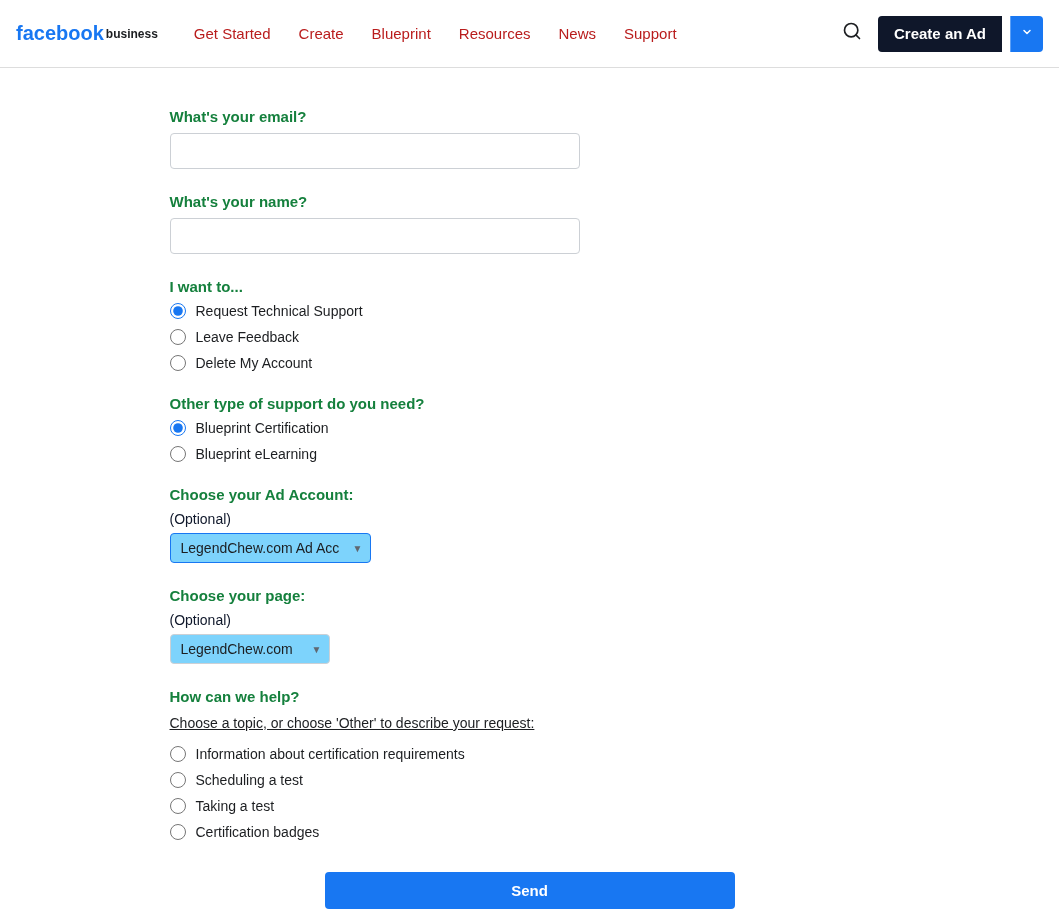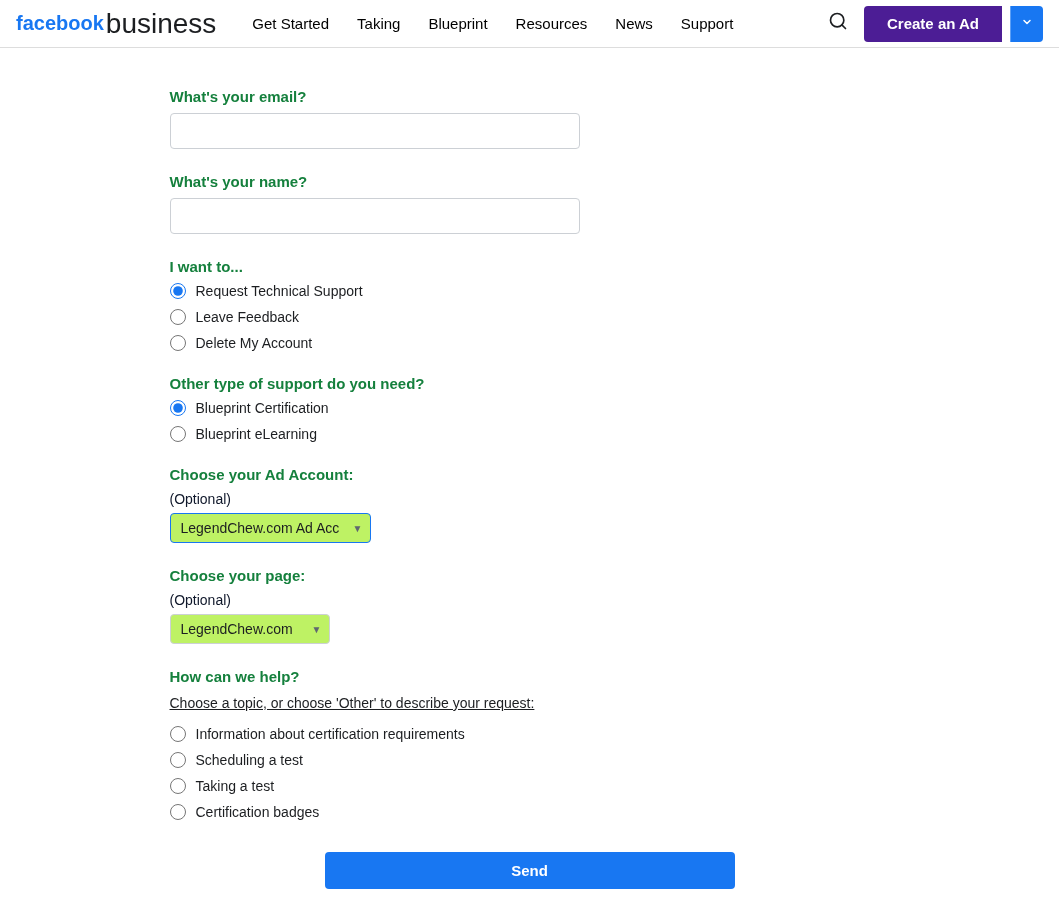--- a/index.html
+++ b/index.html
@@ -2,76 +2,76 @@
 <html><head>
   <meta charset="utf-8">
   <style>
     * { box-sizing: border-box; margin: 0; padding: 0; }
     body { font-family: -apple-system, BlinkMacSystemFont, 'Segoe UI', Helvetica, Arial, sans-serif; font-size: 14px; color: #1c1e21; background: #fff; }
 
     
     .navbar {
       display: flex;
       align-items: center;
-      height: 48px;
+      height: 68px;
       padding: 0 16px;
       border-bottom: 1px solid #ddd;
       position: relative;
       z-index: 10;
     }
     .navbar-brand {
       display: flex;
       align-items: center;
       margin-right: 24px;
       text-decoration: none;
     }
     .brand-facebook {
       color: #1877f2;
       font-weight: 700;
       font-size: 20px;
     }
     .brand-business {
       color: #1c1e21;
-      font-weight: 400;
-      font-size: 28px;
+      font-weight: 700;
+      font-size: 12px;
       margin-left: 2px;
     }
     .nav-links {
       display: flex;
       align-items: center;
       gap: 4px;
       flex: 1;
     }
     .nav-link {
       padding: 8px 12px;
-      color: #000000;
+      color: #b91c1c;
       text-decoration: none;
       font-size: 15px;
       border-radius: 4px;
       cursor: pointer;
     }
     .nav-actions {
       display: flex;
       align-items: center;
       gap: 8px;
     }
     .search-icon-btn {
       background: none;
       border: none;
       cursor: pointer;
       padding: 8px;
       color: #1c1e21;
       font-size: 18px;
     }
     .create-ad-btn {
-      background: #4c1d95;
+      background: #0f172a;
       color: #fff;
       border: none;
       border-radius: 4px 0 0 4px;
-      padding: 8px 23px;
+      padding: 8px 16px;
       font-size: 15px;
       font-weight: 600;
       cursor: pointer;
       height: 36px;
     }
     .create-ad-dropdown {
       background: #1877f2;
       color: #fff;
       border: none;
       border-left: 1px solid rgba(255,255,255,0.3);
@@ -138,21 +138,21 @@
       display: inline-block;
     }
     .form-select {
       appearance: none;
       -webkit-appearance: none;
       border: 1px solid #1877f2;
       border-radius: 4px;
       padding: 6px 28px 6px 10px;
       font-size: 14px;
       color: #1c1e21;
-      background: #bef264;
+      background: #7dd3fc;
       cursor: pointer;
       outline: none;
       min-width: 160px;
     }
     .form-select-arrow {
       position: absolute;
       right: 8px;
       top: 50%;
       transform: translateY(-50%);
       pointer-events: none;
@@ -197,21 +197,21 @@
 </head>
 <body>
 
 <nav class="navbar">
   <a class="navbar-brand" href="#">
     <span class="brand-facebook">facebook</span>
     <span class="brand-business">business</span>
   </a>
   <div class="nav-links">
     <a class="nav-link">Get Started</a>
-    <a class="nav-link">Taking</a>
+    <a class="nav-link">Create</a>
     <a class="nav-link">Blueprint</a>
     <a class="nav-link">Resources</a>
     <a class="nav-link">News</a>
     <a class="nav-link">Support</a>
   </div>
   <div class="nav-actions">
     <button class="search-icon-btn">
       <svg width="20" height="20" viewBox="0 0 24 24" fill="none" stroke="#1c1e21" stroke-width="2" stroke-linecap="round" stroke-linejoin="round">
         <circle cx="11" cy="11" r="8"></circle>
         <line x1="21" y1="21" x2="16.65" y2="16.65"></line>

